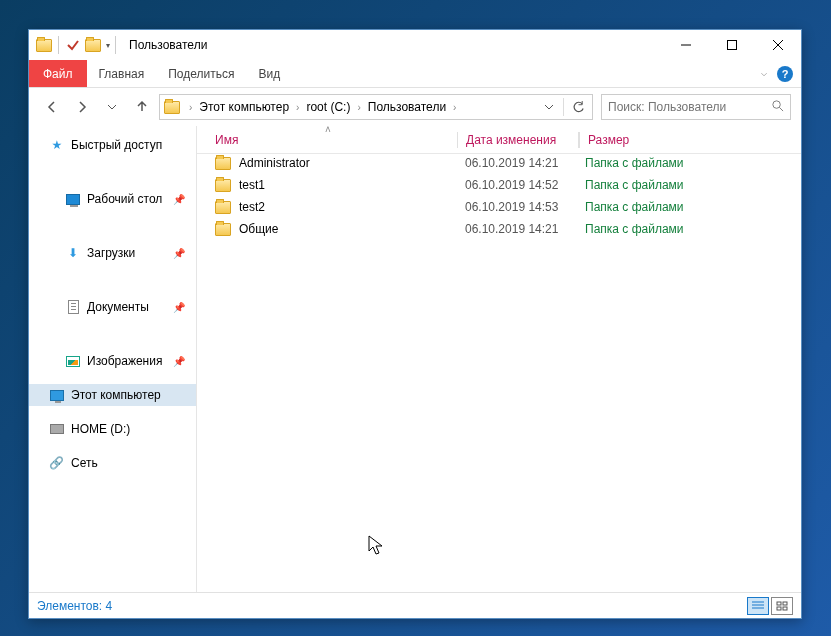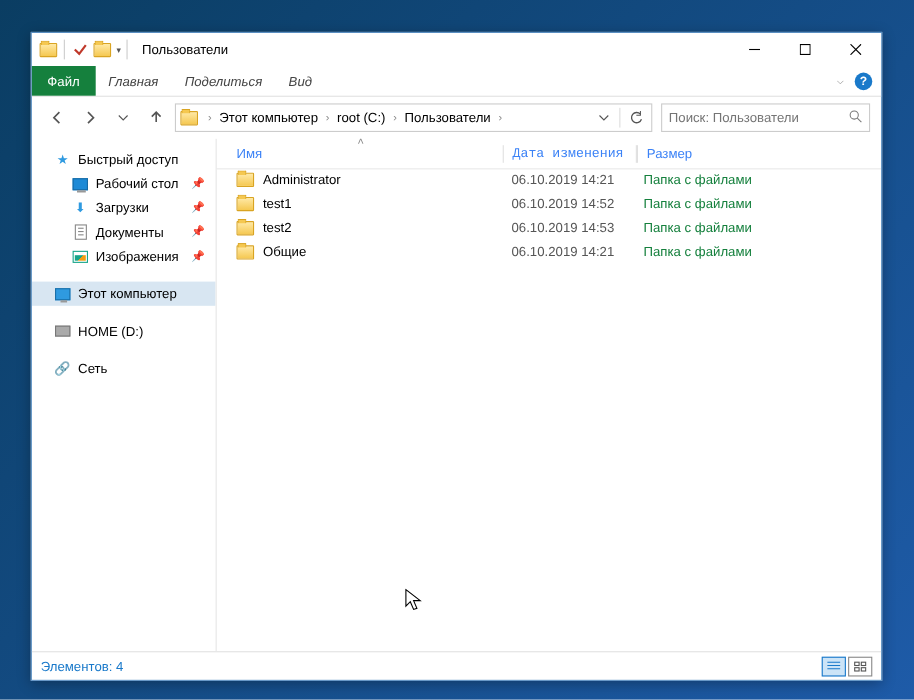--- a/index.html
+++ b/index.html
@@ -13,22 +13,22 @@
 .folder-ico::before{content:"";position:absolute;top:-3px;left:0;width:6px;height:3px;background:#f5c851;border:1px solid #d9a422;border-bottom:none;border-radius:1px 1px 0 0;}
 .sep-v{width:1px;height:18px;background:#ccc;margin:0 3px;}
 .check-ico svg{width:14px;height:14px;}
 .chev-d{font-size:8px;color:#555;margin-left:2px;}
 .title-text{margin-left:8px;font-size:12px;color:#000;}
 .titlebar-btns{margin-left:auto;display:flex;}
 .tb-btn{width:46px;height:30px;display:flex;align-items:center;justify-content:center;color:#000;}
 .tb-btn svg{width:10px;height:10px;}
 
 .ribbon{height:28px;background:#fff;border-bottom:1px solid #e1e1e1;display:flex;align-items:stretch;}
-.file-tab{background:#15803d;color:#fff;padding:0 14px;display:flex;align-items:center;font-size:12px;}
-.rib-tab{padding:0 12px;display:flex;align-items:center;color:#444;font-style:italic;}
+.file-tab{background:#ef4444;color:#fff;padding:0 14px;display:flex;align-items:center;font-size:12px;}
+.rib-tab{padding:0 12px;display:flex;align-items:center;color:#444;}
 .ribbon-right{margin-left:auto;display:flex;align-items:center;padding-right:8px;gap:10px;}
 .help-ico{width:16px;height:16px;border-radius:50%;background:#1979ca;color:#fff;display:flex;align-items:center;justify-content:center;font-size:11px;font-weight:bold;}
 
 .navrow{height:38px;display:flex;align-items:center;padding:0 10px;gap:4px;}
 .nav-btn{width:26px;height:26px;display:flex;align-items:center;justify-content:center;color:#555;}
 .nav-btn svg{width:14px;height:14px;}
 .nav-btn.small svg{width:10px;height:10px;}
 .addr{flex:1;height:26px;border:1px solid #ccc;display:flex;align-items:center;padding:0 2px;position:relative;}
 .addr .folder-ico{margin:0 6px 0 2px;}
 .crumb{padding:0 4px;height:100%;display:flex;align-items:center;}
@@ -36,44 +36,44 @@
 .addr-right{margin-left:auto;display:flex;align-items:center;}
 .addr-btn{width:24px;height:24px;display:flex;align-items:center;justify-content:center;color:#555;}
 .sep-addr{width:1px;height:18px;background:#ddd;margin:0 2px;}
 .search{width:190px;height:26px;border:1px solid #ccc;display:flex;align-items:center;padding:0 6px;margin-left:4px;position:relative;}
 .search input{border:none;outline:none;flex:1;font-size:12px;color:#777;}
 .search-ico{color:#777;}
 
 .body{flex:1;display:flex;overflow:hidden;}
 .sidebar{width:168px;border-right:1px solid #e5e5e5;padding:8px 0;overflow:auto;}
 .side-item{display:flex;align-items:center;height:22px;padding:0 0 0 20px;gap:6px;position:relative;}
-.side-item.lvl2{padding-left:36px;}
+.side-item.lvl2{padding-left:36px;margin-top:32px;}
 .side-item.sel{background:#d8e6f2;}
 .side-label{color:#000;}
 .pin{position:absolute;right:10px;color:#888;font-size:10px;}
 .side-ico{width:16px;height:16px;display:inline-flex;align-items:center;justify-content:center;}
 .star-ico{color:#2f9ae0;}
 .desk-ico{width:14px;height:11px;background:#1e8ad6;border:1px solid #166aa5;position:relative;}
 .desk-ico::after{content:"";position:absolute;bottom:-3px;left:3px;width:8px;height:2px;background:#999;}
 .down-ico{color:#2f9ae0;}
 .doc-ico{width:11px;height:14px;background:#fff;border:1px solid #888;position:relative;}
 .doc-ico::before{content:"";position:absolute;top:2px;left:2px;right:2px;height:1px;background:#888;box-shadow:0 3px 0 #888,0 6px 0 #888;}
 .img-ico{width:14px;height:11px;background:#fff;border:1px solid #17a589;position:relative;}
 .img-ico::after{content:"";position:absolute;bottom:1px;left:1px;right:1px;height:5px;background:linear-gradient(135deg,#17a589 50%,#f39c12 50%);}
 .pc-ico{width:14px;height:11px;background:#2f9ae0;border:1px solid #1a6fa8;position:relative;}
 .pc-ico::after{content:"";position:absolute;bottom:-3px;left:4px;width:6px;height:2px;background:#999;}
 .drv-ico{width:14px;height:10px;background:#aaa;border:1px solid #777;display:inline-block;}
 .net-ico{color:#2f9ae0;}
 .side-gap{height:12px;}
 
 .main{flex:1;display:flex;flex-direction:column;}
 .list-hdr{height:28px;display:flex;align-items:center;border-bottom:1px solid #e8e8e8;padding-left:10px;position:relative;}
-.col{color:#3b82f6;padding:0 8px;display:flex;align-items:center;height:100%;}
+.col{color:#be185d;padding:0 8px;display:flex;align-items:center;height:100%;}
 .col-name{width:250px;}
-.col-date{width:120px;font-family:Liberation Mono, monospace;}
+.col-date{width:120px;}
 .col-type{width:120px;}
 .col-size{flex:1;}
 .col-sep{width:1px;height:16px;background:#e0e0e0;}
 .sort-ind{position:absolute;left:128px;top:-2px;color:#888;font-size:10px;}
 .list-body{flex:1;padding:2px 0;}
 .row{height:22px;display:flex;align-items:flex-start;padding-left:10px;}
 .row .cell-name{width:250px;display:flex;align-items:center;gap:8px;padding-left:8px;}
 .row .cell-date{width:120px;color:#555;padding:0 8px;}
 .row .cell-type{width:120px;color:#15803d;padding:0 8px;}
 

